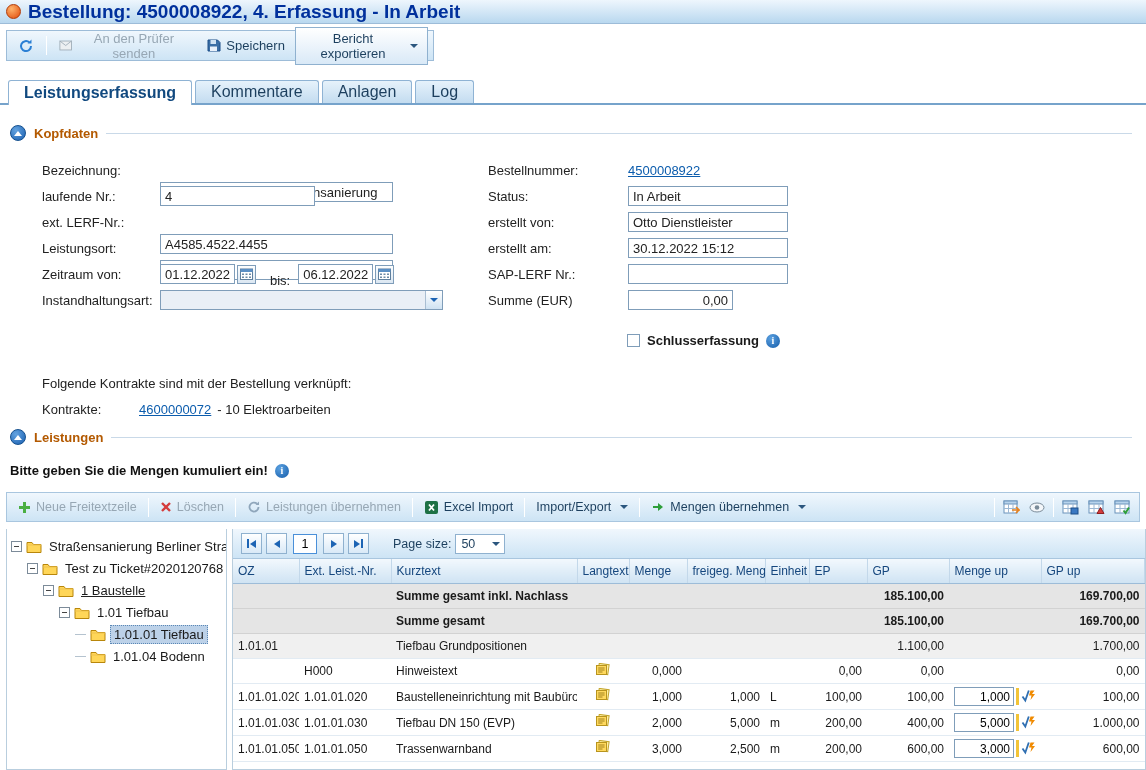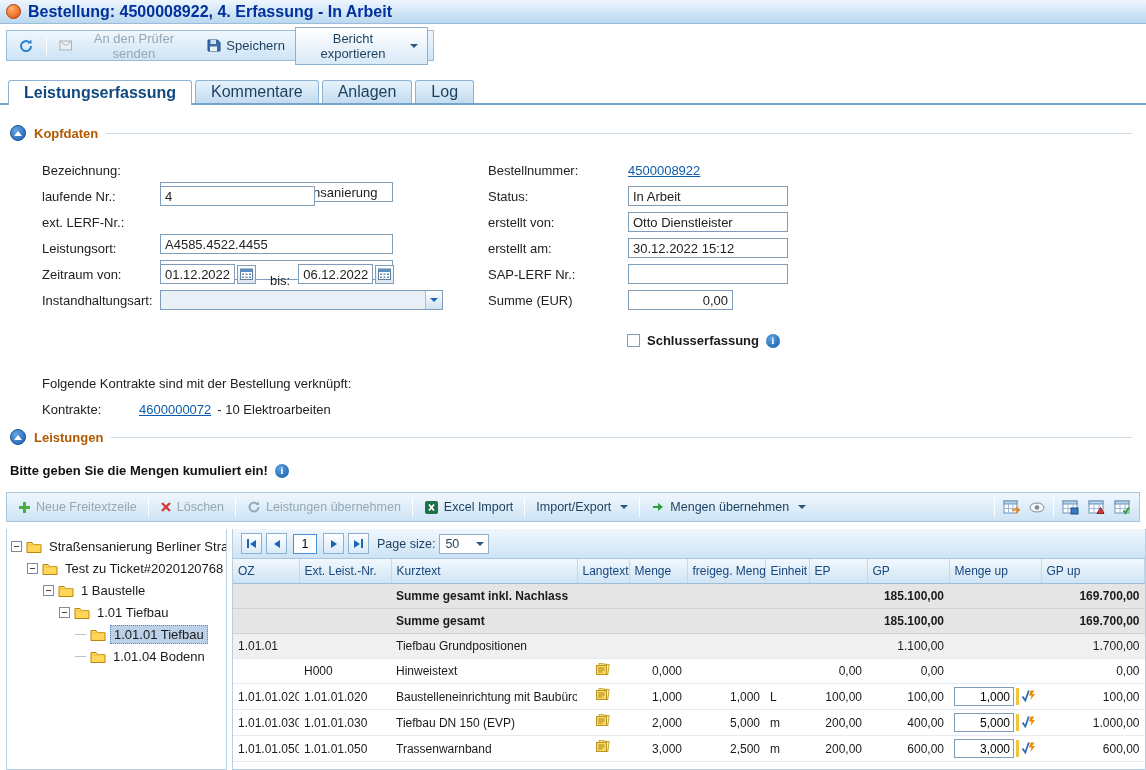--- a/index.html
+++ b/index.html
@@ -5,21 +5,21 @@
   * { box-sizing: border-box; }
   body { margin:0; background:#fff; font-family:"Liberation Sans", sans-serif; }
   .app { position:relative; width:1146px; height:770px; background:#fff; overflow:hidden; font-size:13px; color:#222; }
 
   
   .titlebar { position:absolute; top:0; left:0; right:0; height:24px;
     background:linear-gradient(#eef6fd,#b9d8ef); border-bottom:1px solid #9dbcd8;
     display:flex; align-items:center; gap:7px; padding-left:6px; }
   .app-icon { width:15px; height:15px; border-radius:50%;
     background:radial-gradient(circle at 35% 30%, #ffb36b, #e04a0a); border:1px solid #b23a06; }
-  .win-title { font-weight:bold; color:#00309c; font-size:16px; }
+  .win-title { font-weight:bold; color:#00309c; font-size:19px; }
 
   
   .toolbar { position:absolute; top:30px; left:6px; width:428px; height:31px;
     background:linear-gradient(#f0f7fd,#cde4f5); border:1px solid #9dbcd8;
     display:flex; align-items:center; gap:4px; padding:0 5px; }
   .icon-btn, .tbtn { border:none; background:transparent; display:flex; align-items:center; gap:5px;
     padding:3px 6px; font:13px "Liberation Sans",sans-serif; color:#1c3f5e; cursor:default; }
   .tbtn.disabled { color:#97a7b4; }
   .tbtn.raised { border:1px solid #8fb1cf; background:linear-gradient(#ffffff,#d9e9f7); padding:3px 9px; }
   .vsep { width:1px; height:19px; background:#aac4db; border-right:1px solid #fff; margin:0 2px; }
@@ -107,21 +107,21 @@
     border:1px solid #b9cede; border-top:none; background:#fff; overflow:hidden; }
   .pager { height:30px; background:linear-gradient(#f0f7fd,#cde4f5); border-bottom:1px solid #a9c6df;
     display:flex; align-items:center; gap:4px; padding:0 8px; font-size:12.5px; color:#1c3f5e; }
   .pg-btn { width:21px; height:21px; border:1px solid #8fb1cf; background:linear-gradient(#ffffff,#d9e9f7);
     display:flex; align-items:center; justify-content:center; gap:1px; padding:0; }
   .tri-l { width:0; height:0; border-top:4px solid transparent; border-bottom:4px solid transparent; border-right:6px solid #1d64b4; }
   .tri-r { width:0; height:0; border-top:4px solid transparent; border-bottom:4px solid transparent; border-left:6px solid #1d64b4; }
   .bar { width:2px; height:9px; background:#1d64b4; }
   .pg-input { width:24px; height:20px; border:1px solid #4a90d9; text-align:center;
     font:12.5px "Liberation Sans",sans-serif; margin:0 2px; }
-  .pg-label { margin-left:4px; }
+  .pg-label { margin-left:20px; }
   .pg-select { width:50px; height:20px; border:1px solid #8fb1cf; background:#fff;
     display:inline-flex; align-items:center; padding-left:5px; gap:6px; justify-content:space-between; padding-right:4px; }
 
   table.grid { border-collapse:collapse; width:100%; table-layout:fixed; font-size:12px; }
   table.grid th { background:linear-gradient(#f2f8fd,#cfe3f3); color:#16477e; font-weight:normal;
     text-align:left; padding:5px 5px; border-right:1px solid #c3d8ea; border-bottom:1px solid #9dbcd8;
     white-space:nowrap; overflow:hidden; }
   table.grid td { padding:3px 5px; height:25px; border-bottom:1px solid #e2ebf3;
     white-space:nowrap; overflow:hidden; color:#1a1a1a; }
   tr.row-sum td { background:#e5e5e5; font-weight:bold; border-bottom:1px solid #d2d2d2; }
@@ -419,21 +419,21 @@
         <span class="tree-label">Straßensanierung Berliner Stra</span>
       </div>
       <div class="tree-item" style="padding-left: 20px;">
         <span class="tree-toggle"></span>
         <svg width="16" height="13" viewBox="0 0 16 13" style="min-width:16px">
           <path d="M1 2.5 h5 l1.5 2 H15 v8 H1 z" fill="#ffd658" stroke="#b8860b"></path>
           <path d="M1 5 H15" stroke="#eec14e"></path>
         </svg>
         <span class="tree-label">Test zu Ticket#2020120768</span>
       </div>
-      <div class="tree-item" style="padding-left: 36px;">
+      <div class="tree-item" style="padding-left: 36px; text-decoration: underline;">
         <span class="tree-toggle"></span>
         <svg width="16" height="13" viewBox="0 0 16 13" style="min-width:16px">
           <path d="M1 2.5 h5 l1.5 2 H15 v8 H1 z" fill="#ffd658" stroke="#b8860b"></path>
           <path d="M1 5 H15" stroke="#eec14e"></path>
         </svg>
         <span class="tree-label">1 Baustelle</span>
       </div>
       <div class="tree-item" style="padding-left: 52px; align-items: center;">
         <span class="tree-toggle"></span>
         <svg width="16" height="13" viewBox="0 0 16 13" style="min-width:16px">

